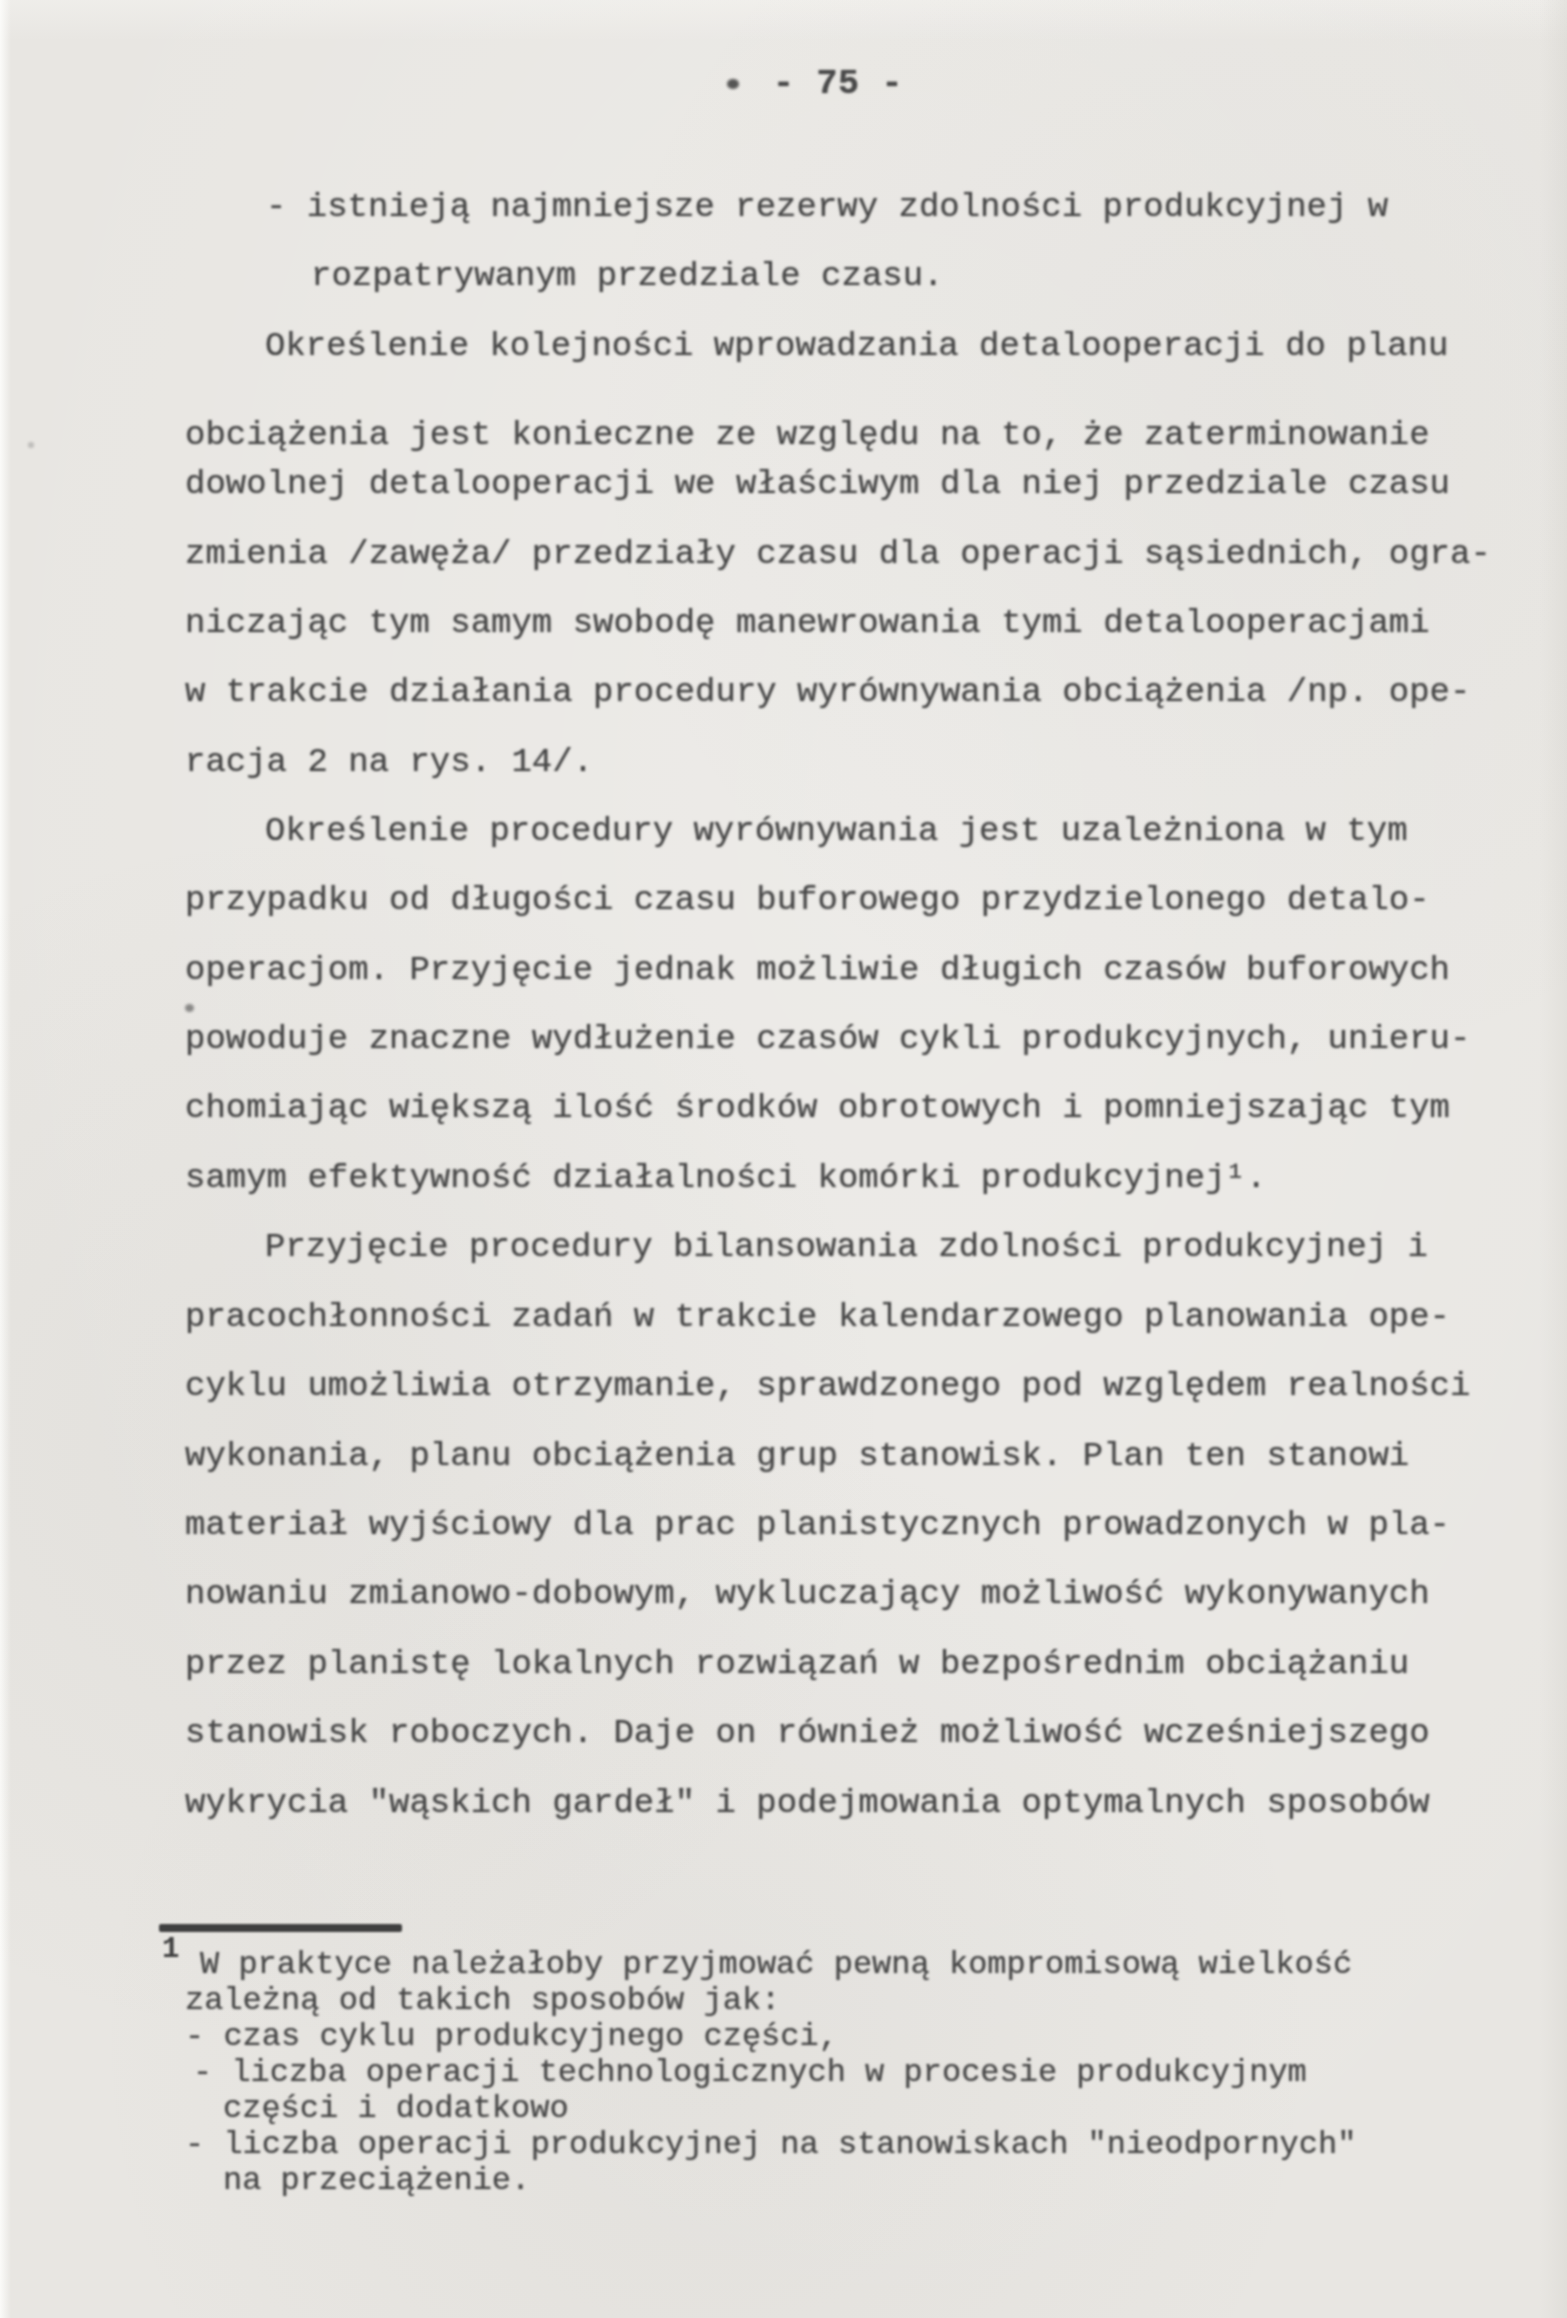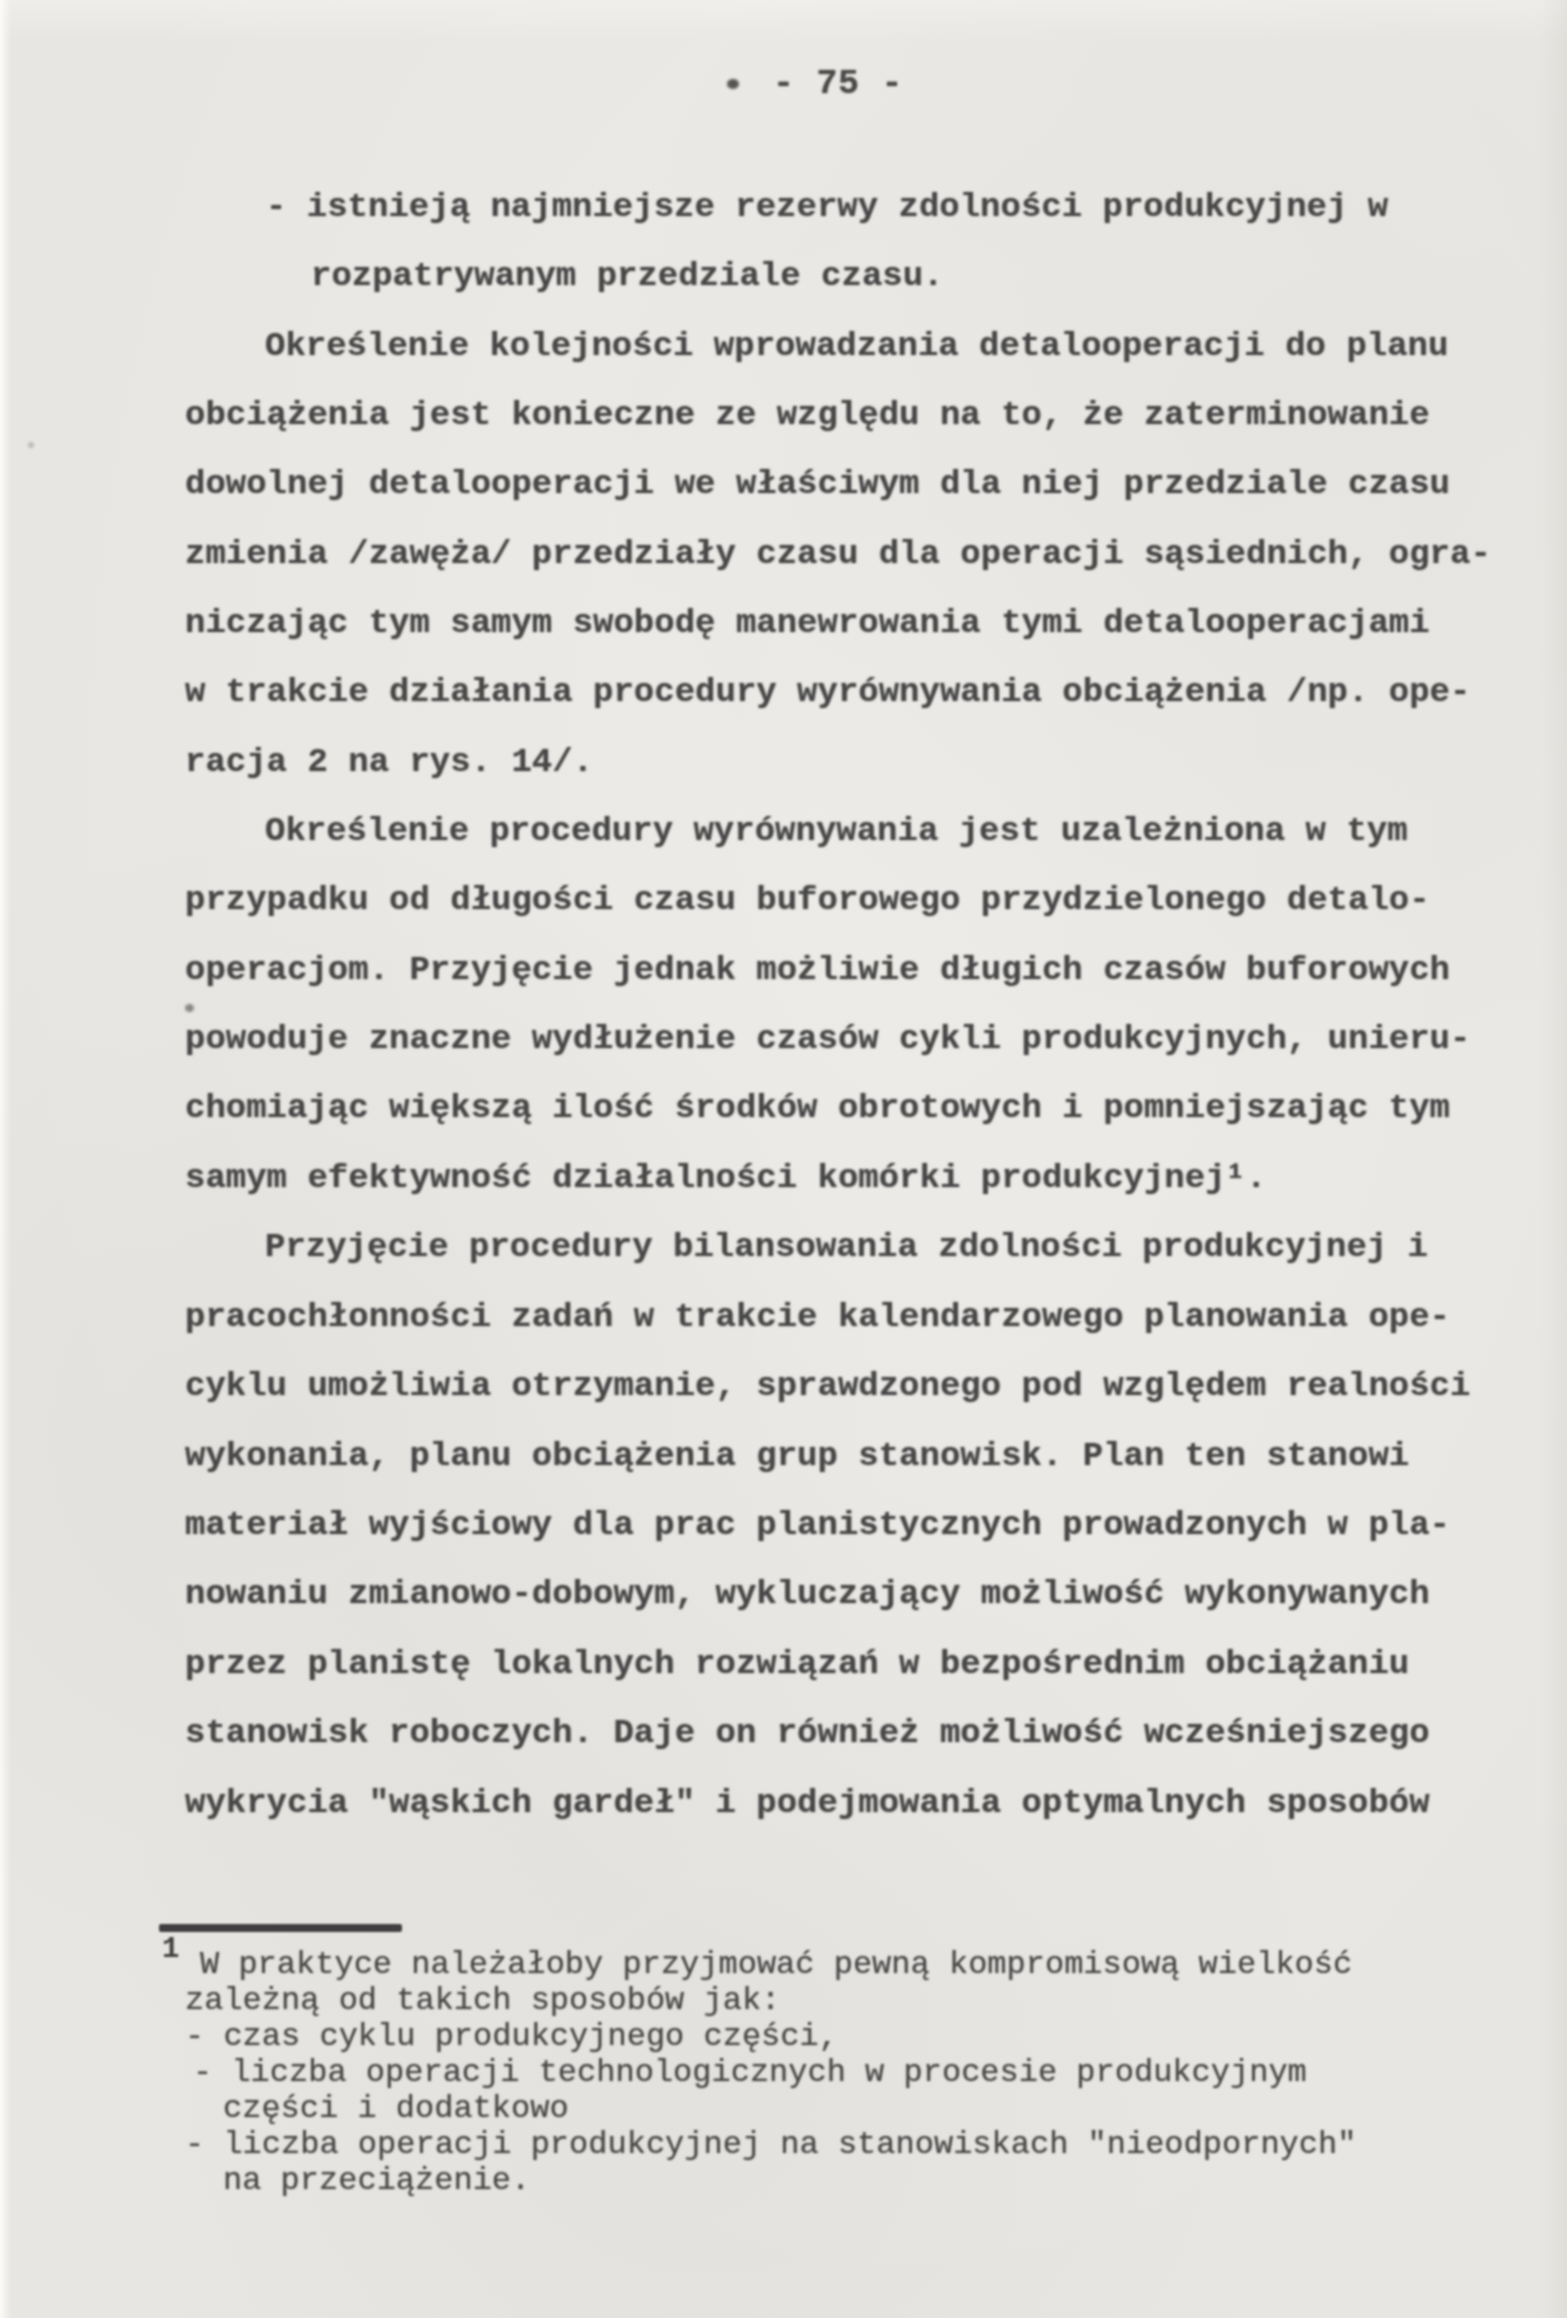--- a/index.html
+++ b/index.html
@@ -24,21 +24,21 @@
   }
   .page-number{
     position:absolute;top:64px;left:773px;
     font-size:35px;font-weight:bold;color:#4a4a4a;
     letter-spacing:0.7px;filter:blur(1px);
     text-shadow:0 0 2.1px rgba(70,70,70,0.55);
     white-space:pre;
   }
   .ln{
     position:absolute;
-    font-size:34px;font-weight:bold;color:#474747;
+    font-size:34px;font-weight:normal;color:#474747;
     filter:blur(0.8px);
     text-shadow:0 0 2.1px rgba(70,70,70,0.45);
     white-space:pre;
   }
   .fln{
     position:absolute;
     font-size:32px;font-weight:normal;color:#474747;
     filter:blur(0.8px);
     text-shadow:0 0 1.4px rgba(70,70,70,0.5);
     white-space:pre;
@@ -63,21 +63,21 @@
 
 <div class="page">
   <div class="grain"></div>
 
   <div class="page-number">- 75 -</div>
 
   <div>
     <div class="ln" style="top:188px;left:266px">- istnieją najmniejsze rezerwy zdolności produkcyjnej w</div>
     <div class="ln" style="top:257px;left:311px">rozpatrywanym przedziale czasu.</div>
     <div class="ln" style="top:327px;left:265px">Określenie kolejności wprowadzania detalooperacji do planu</div>
-    <div class="ln" style="top:396px;left:185px">obciążenia jest konieczne ze względu na to, że zaterminowanie</div>
+    <div class="ln" style="top:416px;left:185px">obciążenia jest konieczne ze względu na to, że zaterminowanie</div>
     <div class="ln" style="top:465px;left:185px">dowolnej detalooperacji we właściwym dla niej przedziale czasu</div>
     <div class="ln" style="top:535px;left:185px">zmienia /zawęża/ przedziały czasu dla operacji sąsiednich, ogra-</div>
     <div class="ln" style="top:604px;left:185px">niczając tym samym swobodę manewrowania tymi detalooperacjami</div>
     <div class="ln" style="top:673px;left:185px">w trakcie działania procedury wyrównywania obciążenia /np. ope-</div>
     <div class="ln" style="top:743px;left:185px">racja 2 na rys. 14/.</div>
     <div class="ln" style="top:812px;left:265px">Określenie procedury wyrównywania jest uzależniona w tym</div>
     <div class="ln" style="top:881px;left:185px">przypadku od długości czasu buforowego przydzielonego detalo-</div>
     <div class="ln" style="top:951px;left:185px">operacjom. Przyjęcie jednak możliwie długich czasów buforowych</div>
     <div class="ln" style="top:1020px;left:185px">powoduje znaczne wydłużenie czasów cykli produkcyjnych, unieru-</div>
     <div class="ln" style="top:1089px;left:185px">chomiając większą ilość środków obrotowych i pomniejszając tym</div>

